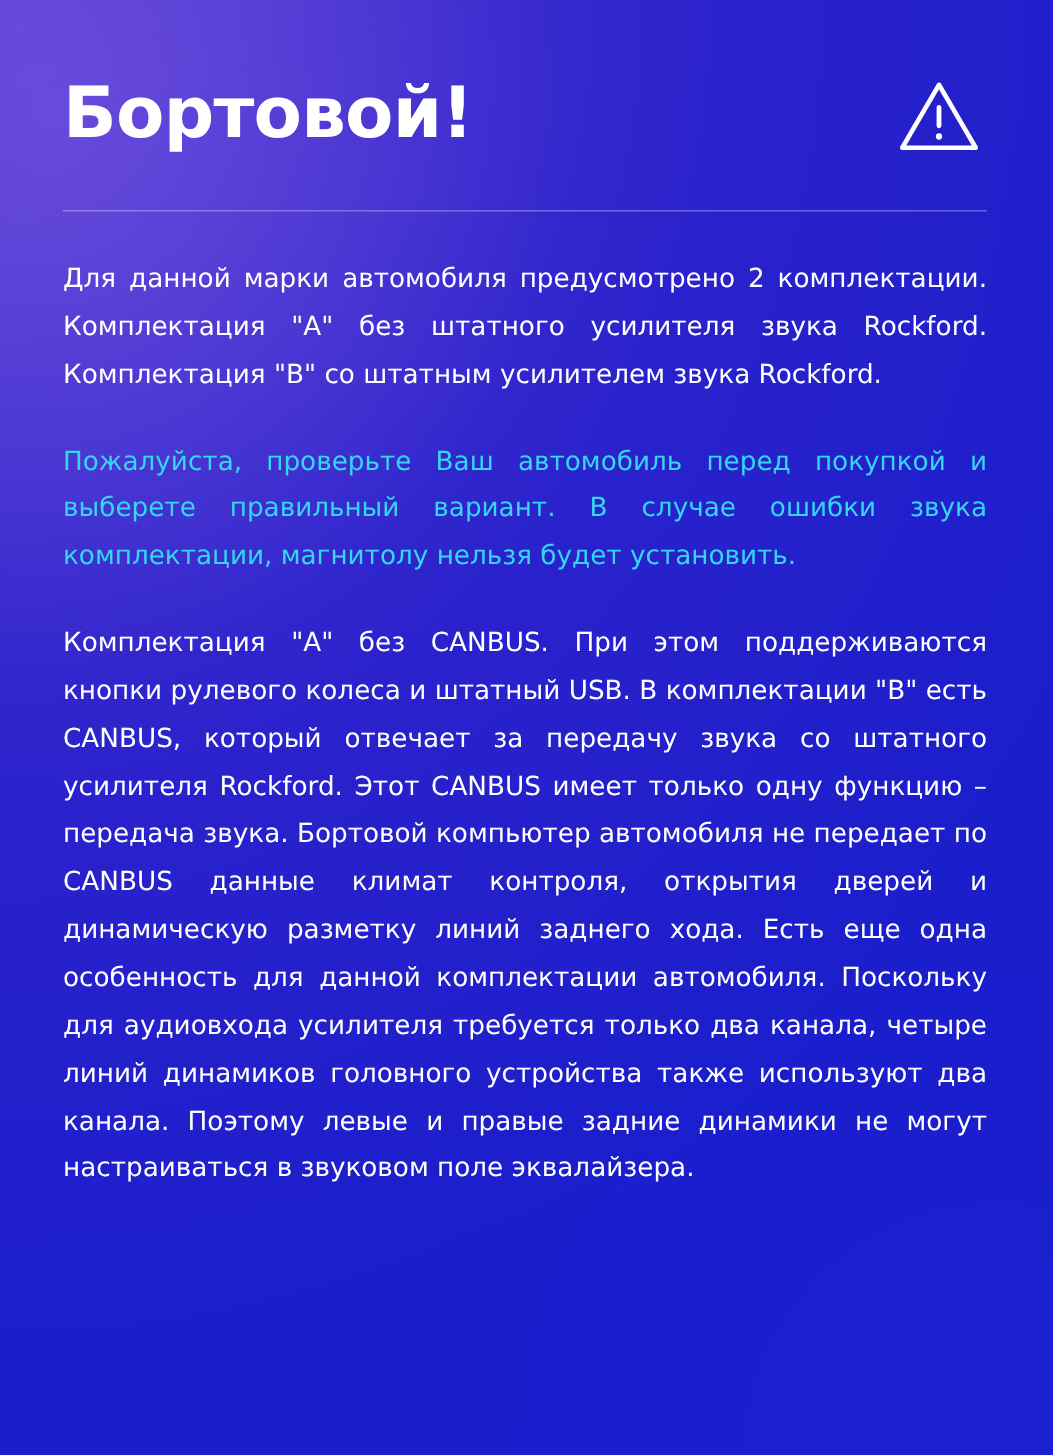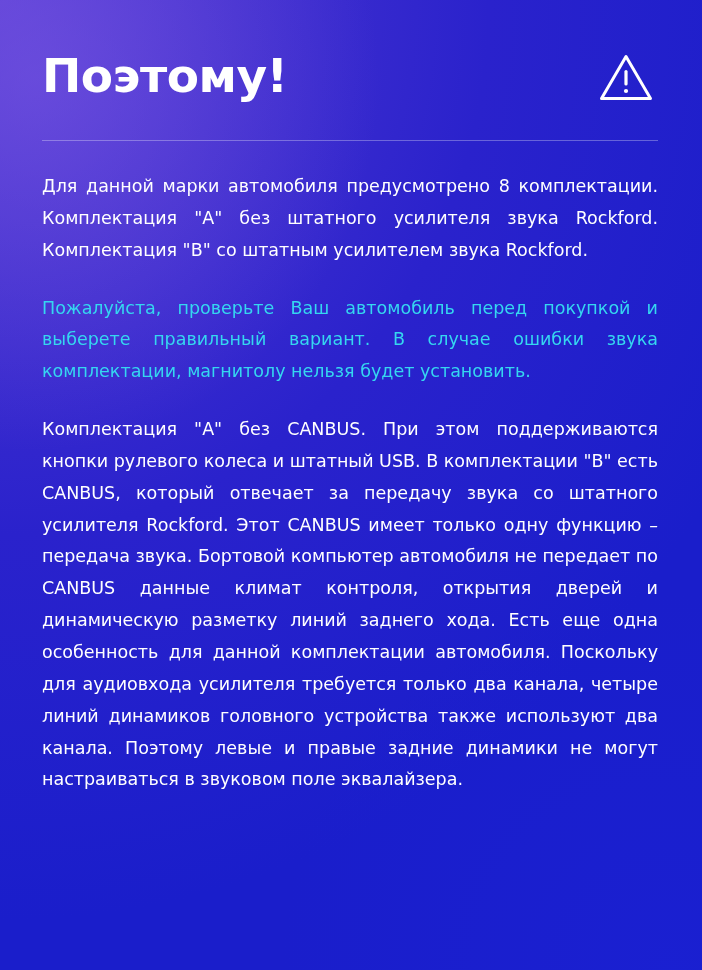--- a/index.html
+++ b/index.html
@@ -83,32 +83,32 @@
     margin-bottom: 0;
   }
 </style>
 </head>
 <body>
 
 <div class="page">
   <div class="content">
 
     <div class="header">
-      <h1 class="title">Поэтому!</h1>
+      <h1 class="title">Бортовой!</h1>
       <span class="warn-icon">
         <svg viewBox="0 0 56 56" width="56" height="56" aria-hidden="true">
           <path d="M28 6.5 L52.5 48.5 H3.5 Z" fill="none" stroke="#ffffff" stroke-width="3" stroke-linejoin="round"></path>
           <rect x="26.4" y="20" width="3.2" height="15.5" rx="1.6" fill="#ffffff"></rect>
           <circle cx="28" cy="41" r="2.1" fill="#ffffff"></circle>
         </svg>
       </span>
     </div>
 
     <div class="divider"></div>
 
     <div class="body-block">
-      <p class="para">Для данной марки автомобиля предусмотрено 8 комплектации. Комплектация "A" без штатного усилителя звука Rockford. Комплектация "B" со штатным усилителем звука Rockford.</p>
+      <p class="para">Для данной марки автомобиля предусмотрено 2 комплектации. Комплектация "A" без штатного усилителя звука Rockford. Комплектация "B" со штатным усилителем звука Rockford.</p>
       <p class="para accent">Пожалуйста, проверьте Ваш автомобиль перед покупкой и выберете правильный вариант. В случае ошибки звука комплектации, магнитолу нельзя будет установить.</p>
       <p class="para last">Комплектация "A" без CANBUS. При этом поддерживаются кнопки рулевого колеса и штатный USB. В комплектации "B" есть CANBUS, который отвечает за передачу звука со штатного усилителя Rockford. Этот CANBUS имеет только одну функцию – передача звука. Бортовой компьютер автомобиля не передает по CANBUS данные климат контроля, открытия дверей и динамическую разметку линий заднего хода. Есть еще одна особенность для данной комплектации автомобиля. Поскольку для аудиовхода усилителя требуется только два канала, четыре линий динамиков головного устройства также используют два канала. Поэтому левые и правые задние динамики не могут настраиваться в звуковом поле эквалайзера.</p>
     </div>
 
   </div>
 </div>
 
 </body></html>

